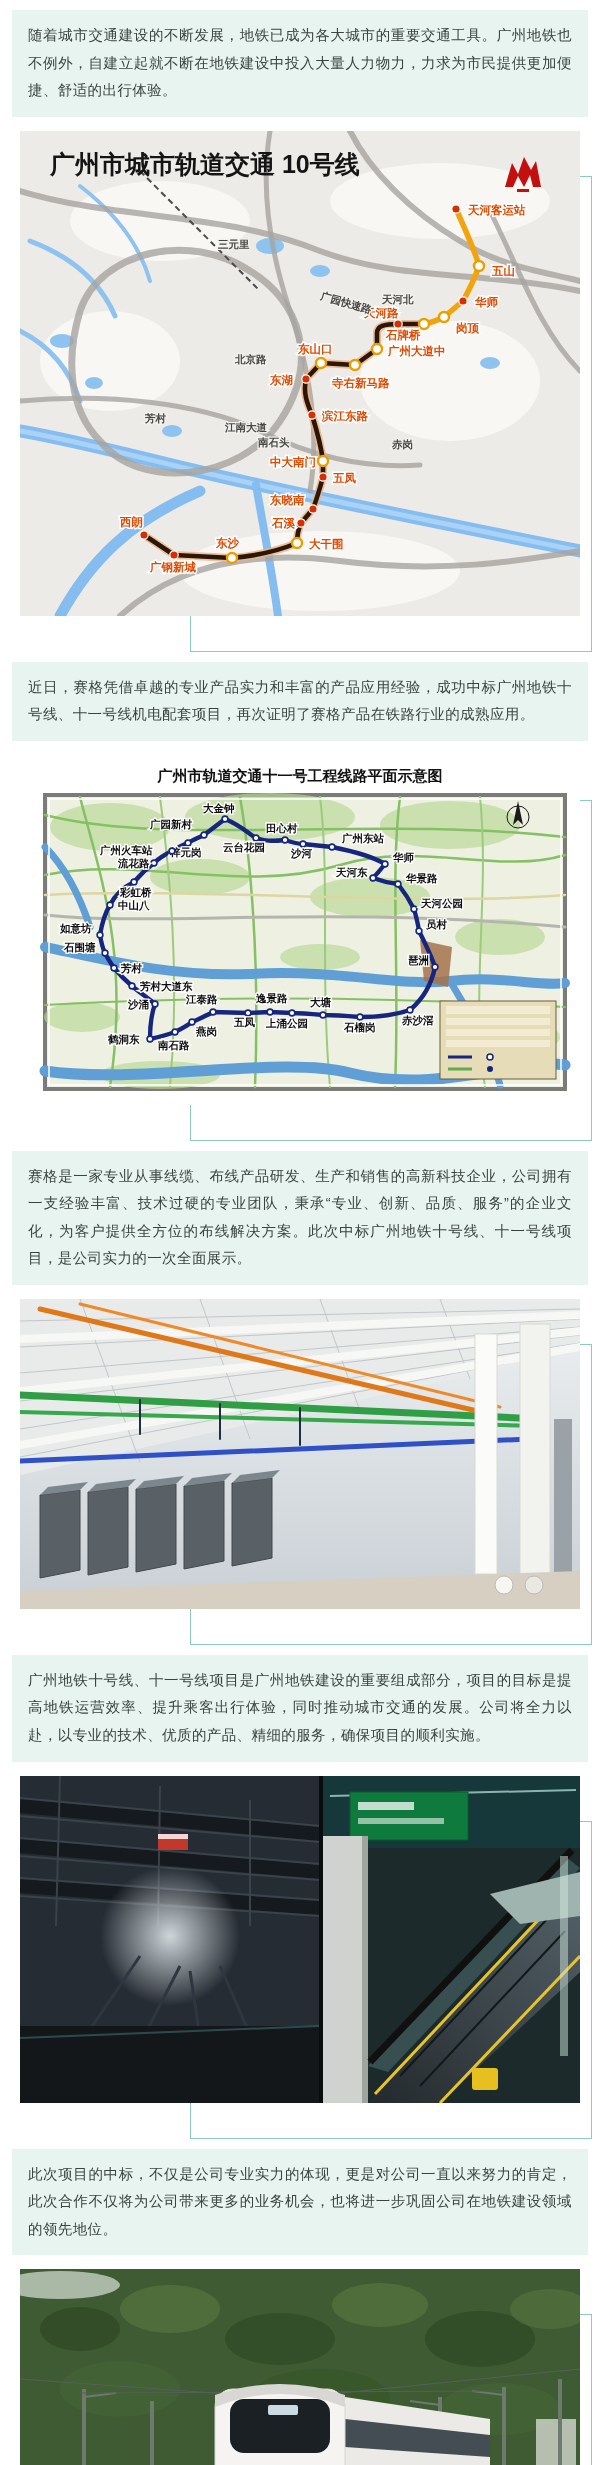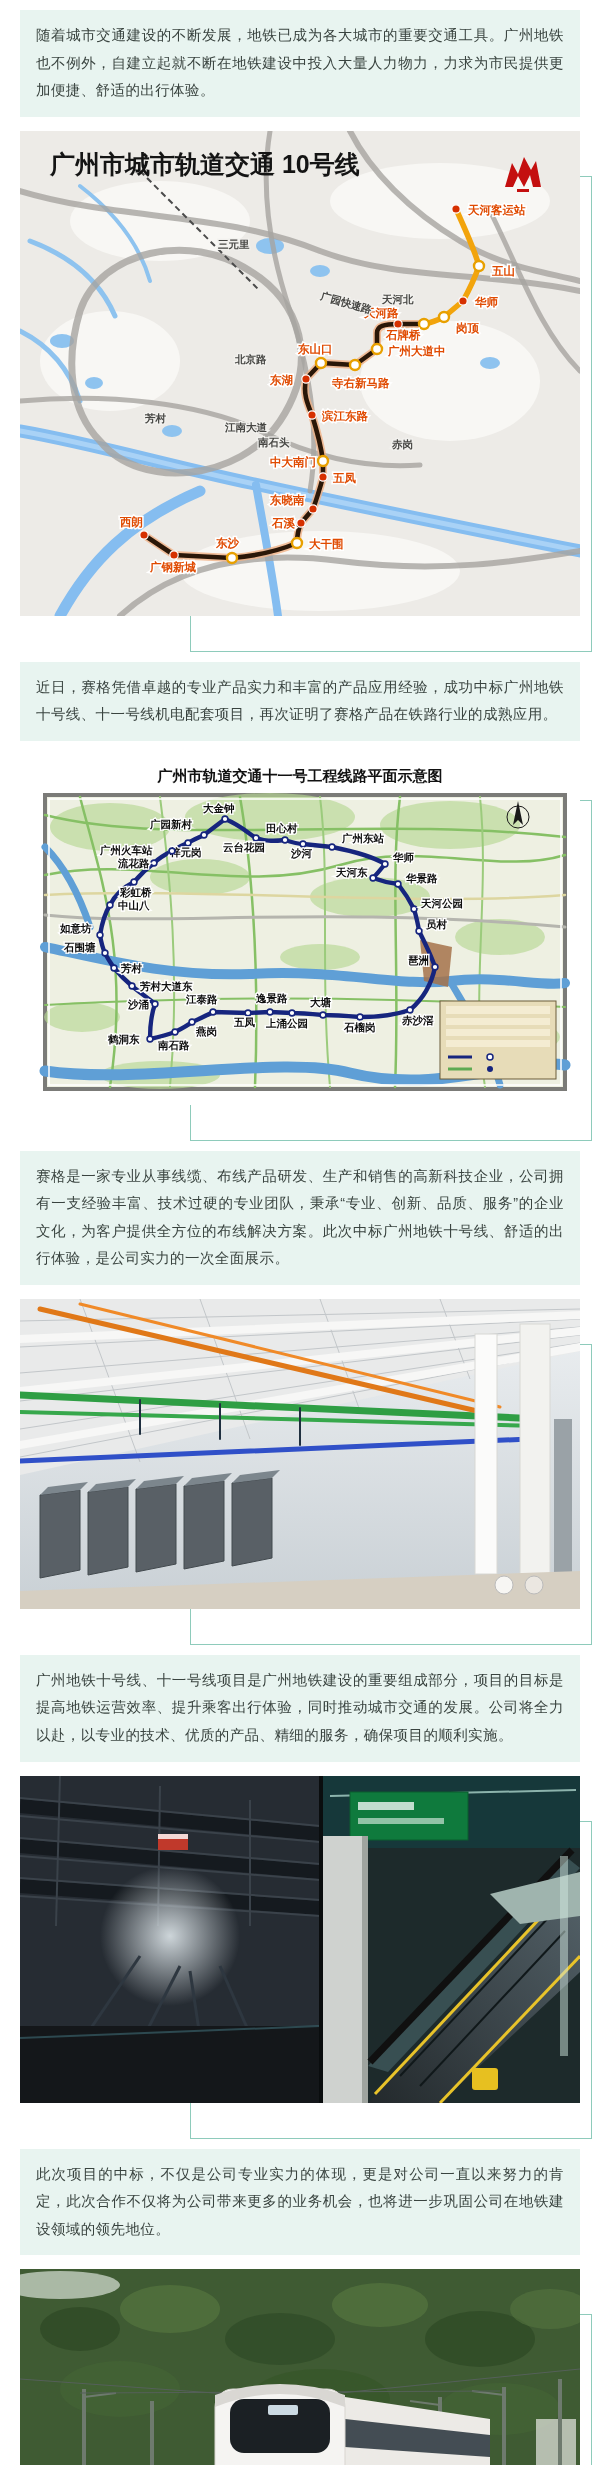--- a/index.html
+++ b/index.html
@@ -1,17 +1,17 @@
 <!DOCTYPE html>
 <html><head>
 <meta charset="utf-8">
 <style>
   html,body{margin:0;padding:0;background:#ffffff;}
   body{width:600px;font-family:"Liberation Sans","DejaVu Sans",sans-serif;}
-  .para{background:#e8f4f0;margin:10px 20px;padding:12px 16px;font-size:14.5px;
+  .para{background:#e8f4f0;margin:10px 12px;padding:12px 16px;font-size:14.5px;
         line-height:1.9;color:#39433f;text-align:justify;letter-spacing:.4px;}
   .fig{position:relative;width:560px;margin:14px 20px 46px;}
   .fig::after{content:"";position:absolute;left:170px;right:-12px;top:45px;bottom:-36px;
         border:1px solid #8ecbbb;z-index:0;}
   .fig-inner{position:relative;z-index:1;display:block;}
   svg{display:block;}
   
   .t10{font:bold 25px "Liberation Sans","DejaVu Sans",sans-serif;fill:#141414;}
   .lbl10{font:bold 11.5px "Liberation Sans","DejaVu Sans",sans-serif;fill:#e04a00;
          stroke:#ffffff;stroke-width:3px;paint-order:stroke;}
@@ -254,21 +254,21 @@
     </g>
     <g transform="translate(498,62)">
       <polygon points="0,-16 -5,8 0,3 5,8" fill="#1a1a1a"></polygon>
       <circle cx="0" cy="0" r="11" fill="none" stroke="#1a1a1a" stroke-width="1"></circle>
     </g>
     <rect x="29" y="44" width="512" height="286" fill="none" stroke="#ffffff" stroke-width="1.5"></rect>
   </svg>
 </figure>
 
 <section class="para">
-  <span>赛格是一家专业从事线缆、布线产品研发、生产和销售的高新科技企业，公司拥有一支经验丰富、技术过硬的专业团队，秉承“专业、创新、品质、服务”的企业文化，为客户提供全方位的布线解决方案。此次中标广州地铁十号线、舒适的出行体验，是公司实力的一次全面展示。</span>
+  <span>赛格是一家专业从事线缆、布线产品研发、生产和销售的高新科技企业，公司拥有一支经验丰富、技术过硬的专业团队，秉承“专业、创新、品质、服务”的企业文化，为客户提供全方位的布线解决方案。此次中标广州地铁十号线、十一号线项目，是公司实力的一次全面展示。</span>
 </section>
 
 <figure class="fig" style="height:310px;">
   <svg class="fig-inner" width="560" height="310" viewBox="0 0 560 310">
     <defs>
       <linearGradient id="g3bg" x1="0" y1="0" x2="0" y2="1">
         <stop offset="0" stop-color="#eef1f3"></stop>
           <stop offset="1" stop-color="#c9d0d5"></stop>
       </linearGradient>
     </defs>

